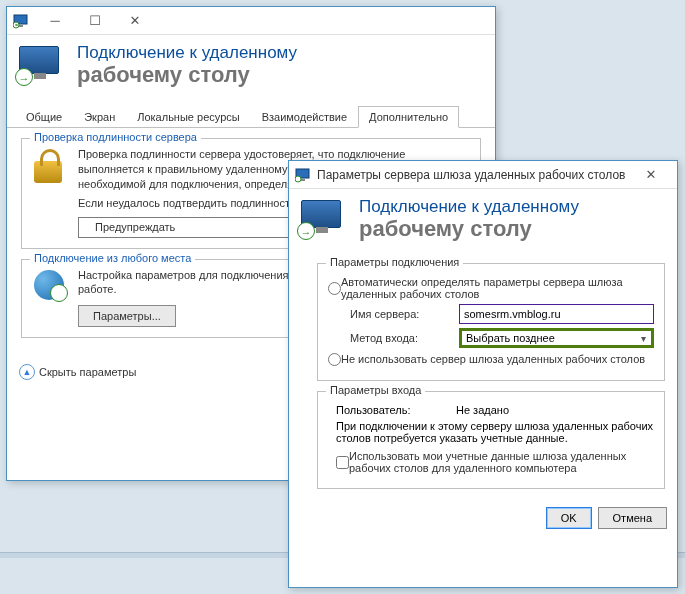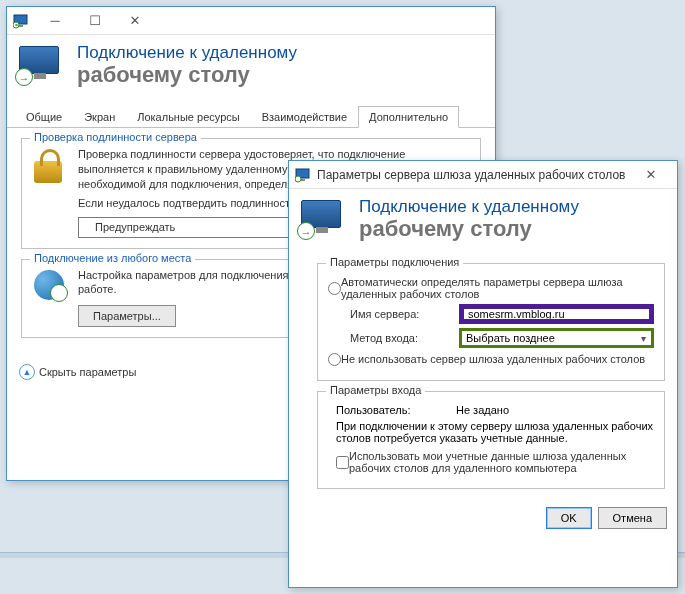--- a/index.html
+++ b/index.html
@@ -49,21 +49,21 @@
 
 .hide-opts { display: flex; align-items: center; gap: 4px; padding: 6px 12px; font-size: 11px; color: #333; cursor: pointer; }
 .hide-opts .chev { width: 16px; height: 16px; border: 1px solid #5a9ad5; border-radius: 50%; display: flex; align-items: center; justify-content: center; font-size: 9px; color: #2a7de1; }
 
 .radio-row, .check-row { display: flex; align-items: center; margin: 4px 0; font-size: 11px; color: #333; }
 .radio-row input, .check-row input { margin-top: 1px; }
 .indent { margin-left: 22px; }
 
 .field-row { display: flex; align-items: center; margin: 4px 0 4px 22px; gap: 4px; }
 .field-row .lbl { width: 105px; font-size: 11px; color: #333; }
-.field-row .inp { flex: 1; height: 20px; border: 5px solid #4c1d95; padding: 0 4px; font-size: 11px; font-family: inherit; }
+.field-row .inp { flex: 1; height: 20px; border: 1px solid #4c1d95; padding: 0 4px; font-size: 11px; font-family: inherit; }
 .field-row .sel { flex: 1; height: 20px; border: 3px solid #4d7c0f; background: #fff; padding: 0 4px; font-size: 11px; position: relative; display: flex; align-items: center; }
 .field-row .sel::after { content: "▾"; position: absolute; right: 5px; font-size: 10px; color: #555; }
 
 .gap { height: 4px; }
 .login-row { display: flex; margin: 4px 0 4px 8px; font-size: 11px; }
 .login-row .lbl { width: 120px; }
 
 .dlg-btns { display: flex; justify-content: flex-end; gap: 6px; padding: 8px 10px; }
 
 .bg-strip { position: absolute; left: 0; bottom: 36px; width: 100%; height: 6px; background: #c6d5e2; border-top: 1px solid #a8bccf; }

